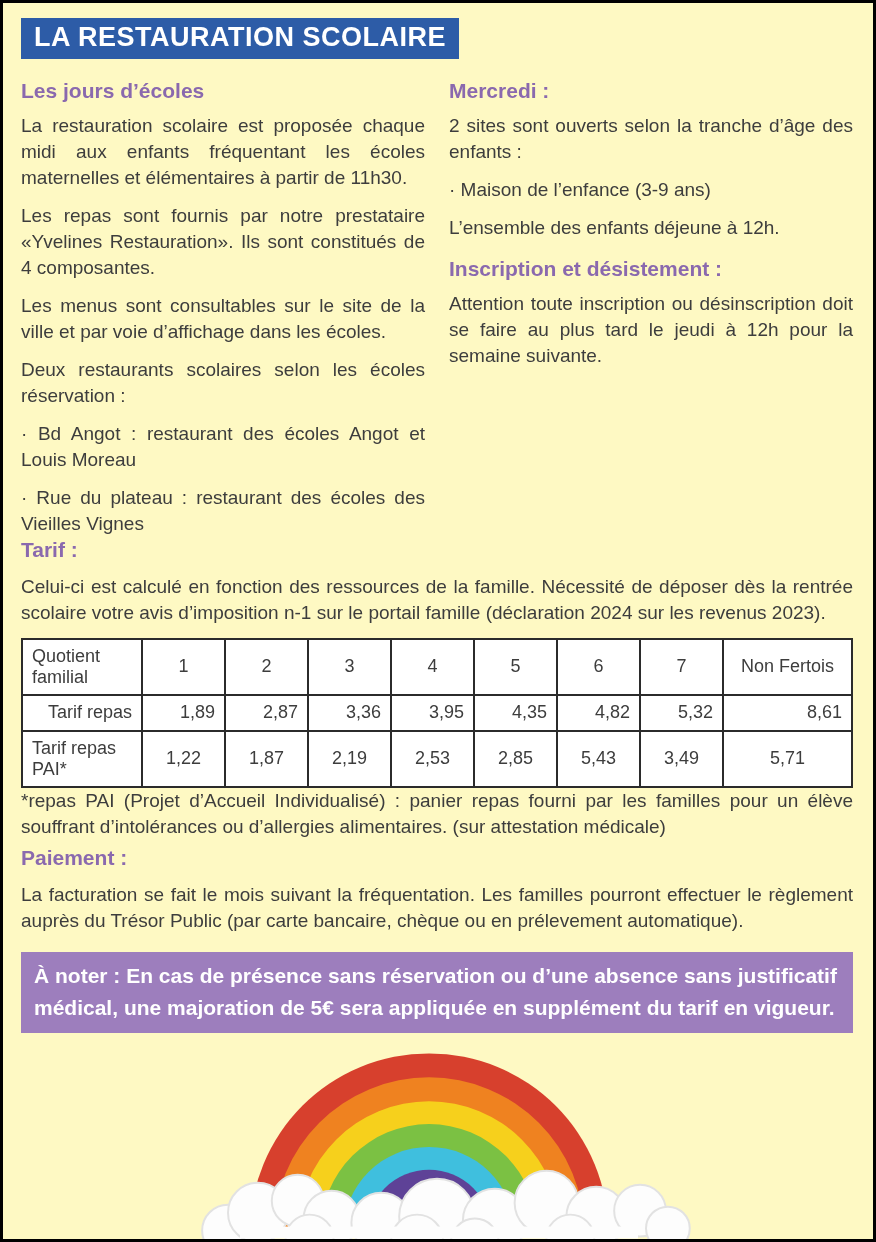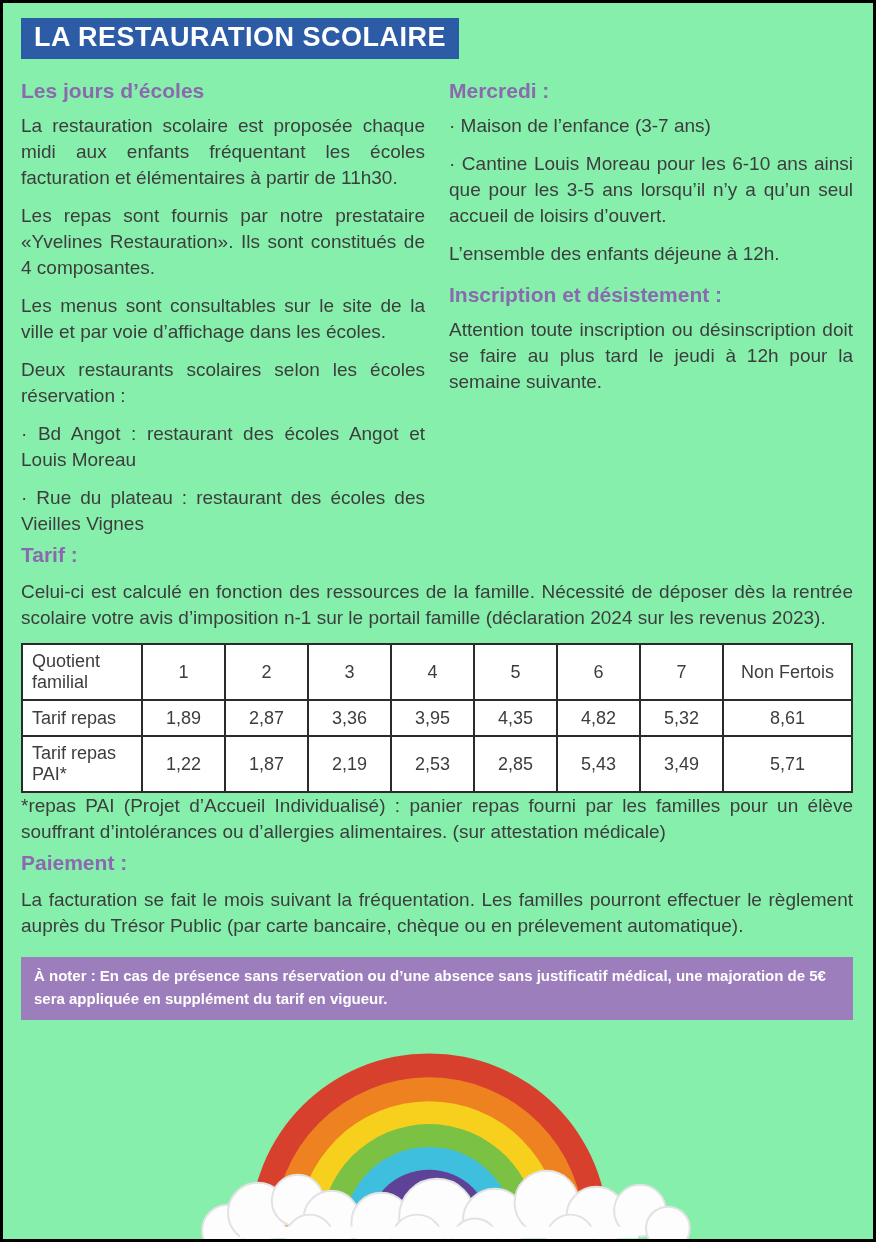--- a/index.html
+++ b/index.html
@@ -3,21 +3,21 @@
 <meta charset="utf-8">
 <style>
   * { margin:0; padding:0; box-sizing:border-box; }
   html,body { background:#fff; }
   body { font-family:"Liberation Sans", sans-serif; }
 
   .page {
     position:relative;
     width:876px; height:1242px;
     border:3px solid #000;
-    background:#86efac;
+    background:#fef9c3;
     padding:15px 20px 0 18px;
     display:flex; flex-direction:column;
     overflow:hidden;
     color:#3d3d3d;
   }
 
   .title-bar {
     display:inline-block;
     align-self:flex-start;
     background:#2d5ca7;
@@ -66,33 +66,33 @@
     font-size:18px;
     font-weight:normal;
     color:#3d3d3d;
     padding:6px 9px;
     vertical-align:middle;
     background:#fff;
   }
   table.tarif .label-cell { text-align:left; }
   table.tarif .num-cell   { text-align:center; }
   table.tarif tr.header-row td { height:54px; }
-  table.tarif tr.repas-row  td { height:36px; }
+  table.tarif tr.repas-row  td { height:36px;text-align:right; }
   table.tarif tr.pai-row    td { height:54px; }
 
   .footnote { margin-top:14px; }
 
   .paiement-section { margin-top:6px; }
 
   .note-box {
     margin-top:18px;
     background:#9d7ebd;
     color:#fff;
     font-weight:bold;
-    font-size:15px;
+    font-size:21px;
     line-height:1.5;
     padding:8px 13px 10px 13px;
     text-align:left;
   }
 
   .rainbow-wrap {
     margin-top:auto;
     display:flex;
     justify-content:center;
   }
@@ -101,31 +101,31 @@
 </head>
 <body>
 
 <div class="page">
 
   <div class="title-bar">LA RESTAURATION SCOLAIRE</div>
 
   <div class="columns">
     <div class="col">
       <h2 class="purple">Les jours d’écoles</h2>
-      <p class="body">La restauration scolaire est proposée chaque midi aux enfants fréquentant les écoles facturation et élémentaires à partir de 11h30.</p>
+      <p class="body">La restauration scolaire est proposée chaque midi aux enfants fréquentant les écoles maternelles et élémentaires à partir de 11h30.</p>
       <p class="body">Les repas sont fournis par notre prestataire «Yvelines Restauration». Ils sont constitués de 4 composantes.</p>
       <p class="body">Les menus sont consultables sur le site de la ville et par voie d’affichage dans les écoles.</p>
       <p class="body">Deux restaurants scolaires selon les écoles réservation :</p>
       <p class="body">· Bd Angot : restaurant des écoles Angot et Louis Moreau</p>
       <p class="body">· Rue du plateau : restaurant des écoles des Vieilles Vignes</p>
     </div>
     <div class="col">
       <h2 class="purple">Mercredi :</h2>
-      <p class="body">· Maison de l’enfance (3-7 ans)</p>
-      <p class="body">· Cantine Louis Moreau pour les 6-10 ans ainsi que pour les 3-5 ans lorsqu’il n’y a qu’un seul accueil de loisirs d’ouvert.</p>
+      <p class="body">2 sites sont ouverts selon la tranche d’âge des enfants :</p>
+      <p class="body">· Maison de l’enfance (3-9 ans)</p>
       <p class="body">L’ensemble des enfants déjeune à 12h.</p>
       <h2 class="purple" style="margin-top:16px;">Inscription et désistement :</h2>
       <p class="body"><span>Attention toute inscription ou désinscription doit se faire </span><span class="bold">au plus tard le jeudi à 12h pour la semaine suivante.</span></p>
     </div>
   </div>
 
   <div class="tarif-section">
     <h2 class="purple">Tarif :</h2>
     <p class="body">Celui-ci est calculé en fonction des ressources de la famille. Nécessité de déposer dès la rentrée scolaire votre avis d’imposition n-1 sur le portail famille (déclaration 2024 sur les revenus 2023).</p>
 

